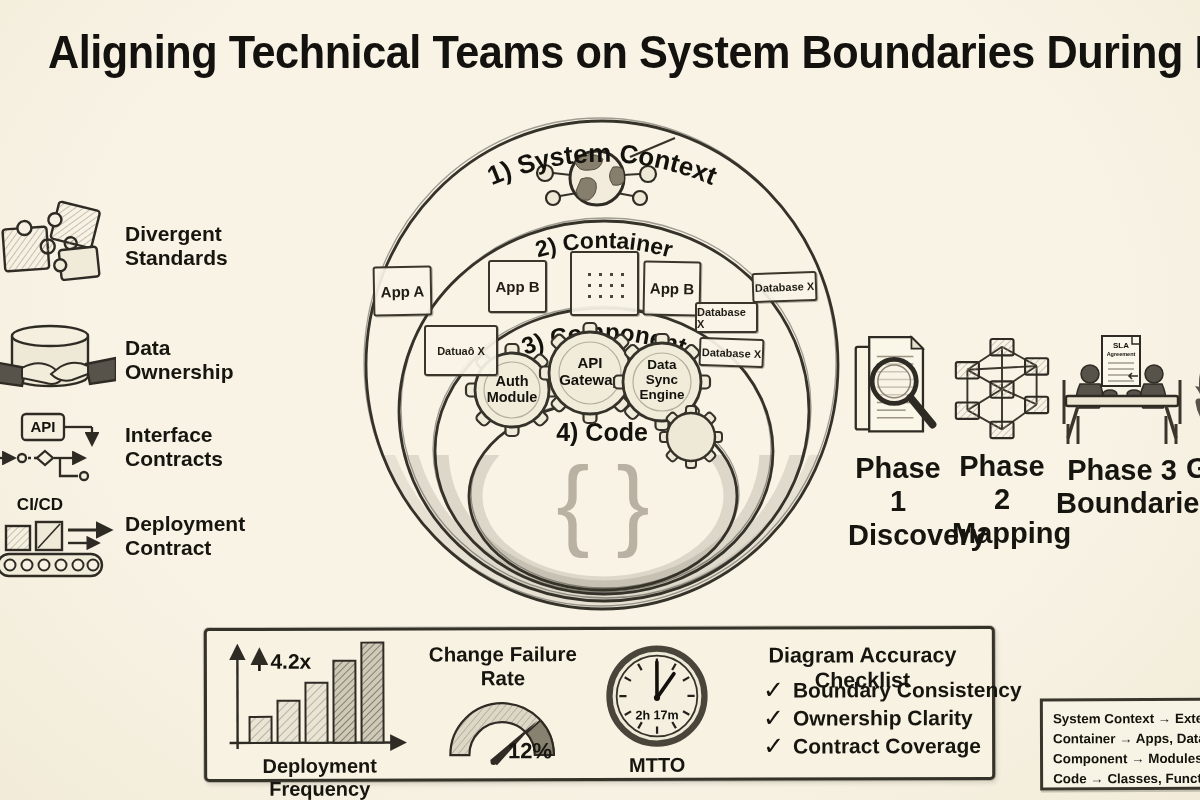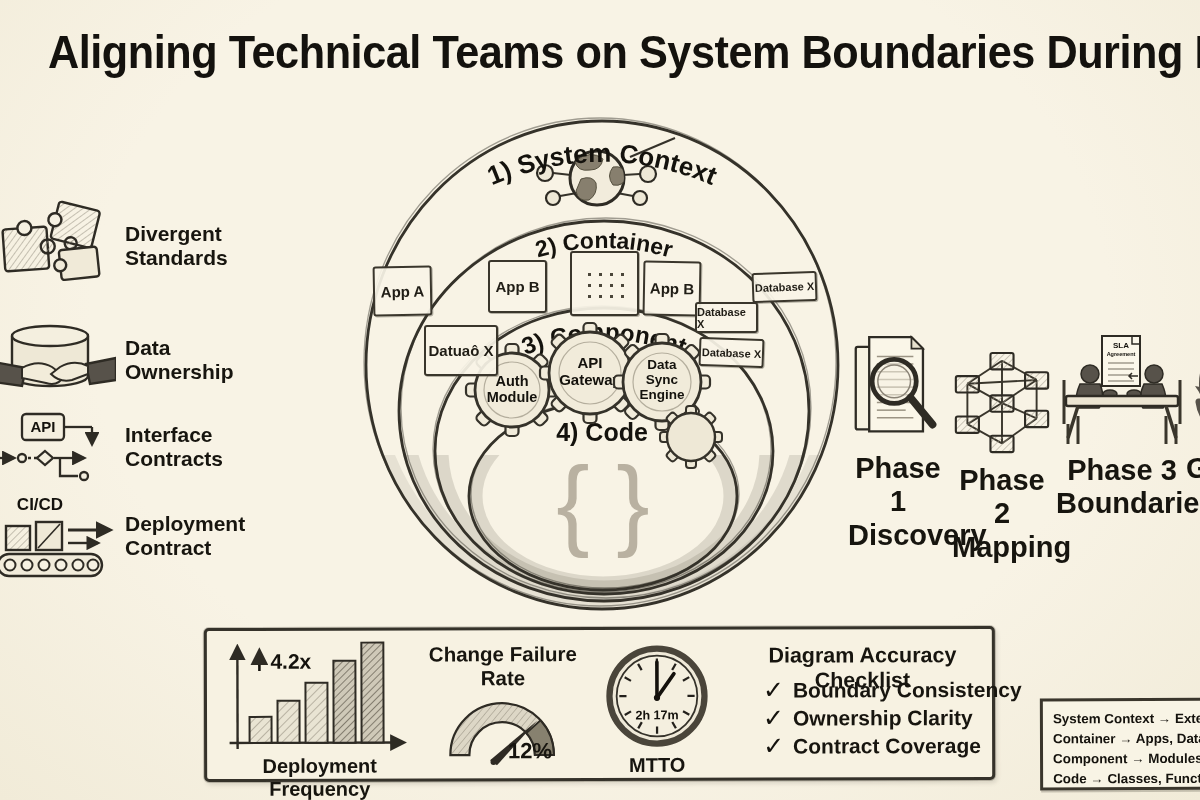--- a/index.html
+++ b/index.html
@@ -283,21 +283,21 @@
 
     <div class="sketch-box" style="left:373px; top:266px; width:59px; height:50px; font-size:15px; transform:rotate(-1deg);">App A</div>
     <div class="sketch-box" style="left:488px; top:260px; width:59px; height:53px; font-size:15px;">App B</div>
     <div class="sketch-box" style="left:570px; top:251px; width:69px; height:65px;">
         <div class="dots"></div>
       </div>
     <div class="sketch-box" style="left:643px; top:261px; width:58px; height:55px; font-size:15px; transform:rotate(1deg);">App B</div>
     <div class="sketch-box" style="left:752px; top:272px; width:65px; height:30px; font-size:11px; transform:rotate(-2deg);">Database X</div>
     <div class="sketch-box" style="left:695px; top:302px; width:63px; height:31px; font-size:11px;">Database X</div>
     <div class="sketch-box" style="left:699px; top:338px; width:65px; height:29px; font-size:11px; transform:rotate(2deg);">Database X</div>
-    <div class="sketch-box" style="left:424px; top:325px; width:74px; height:51px; font-size:15px;">Datuaô X</div>
+    <div class="sketch-box" style="left:424px; top:325px; width:74px; height:51px; font-size:11px;">Datuaô X</div>
   </div>
 
   <div class="phase-col" style="left:848px; top:332px; width:100px;">
     <svg width="96" height="116" viewBox="0 0 100 118">
       <g stroke="#2e2b24" stroke-width="2.4" fill="#f7f2e1">
         <rect x="6" y="14" width="54" height="86" rx="2"></rect>
         <path d="M20 4 h44 l12 12 v86 h-56 z" fill="#faf6e8"></path>
         <path d="M64 4 v12 h12 z" fill="#e6e0cd" stroke-width="1.8"></path>
       </g>
       <g stroke="#9b9484" stroke-width="1.6">
@@ -314,21 +314,21 @@
       <circle cx="46" cy="50" r="23" fill="rgba(246,241,226,0.55)" stroke="#2e2b24" stroke-width="5"></circle>
       <circle cx="46" cy="50" r="17" fill="none" stroke="#8a8376" stroke-width="1.5"></circle>
       <path d="M63 67 L86 95" stroke="#2e2b24" stroke-width="8" stroke-linecap="round"></path>
     </svg>
     <div class="phase-label">
       <div>Phase 1</div>
       <div>Discovery</div>
     </div>
   </div>
 
-  <div class="phase-col" style="left:952px; top:348px; width:100px;">
+  <div class="phase-col" style="left:952px; top:334px; width:100px;">
     <svg width="100" height="112" viewBox="0 0 104 110">
       <defs>
           <pattern id="nh" width="5" height="5" patternUnits="userSpaceOnUse" patternTransform="rotate(45)">
             <line x1="0" y1="0" x2="0" y2="5" stroke="#a09a8b" stroke-width="1.1"></line>
           </pattern>
         </defs>
       <g stroke="#3a362c" stroke-width="2">
         <path d="M52 10 L16 34"></path>
           <path d="M52 10 L88 30"></path>
           <path d="M52 10 L52 54"></path>

